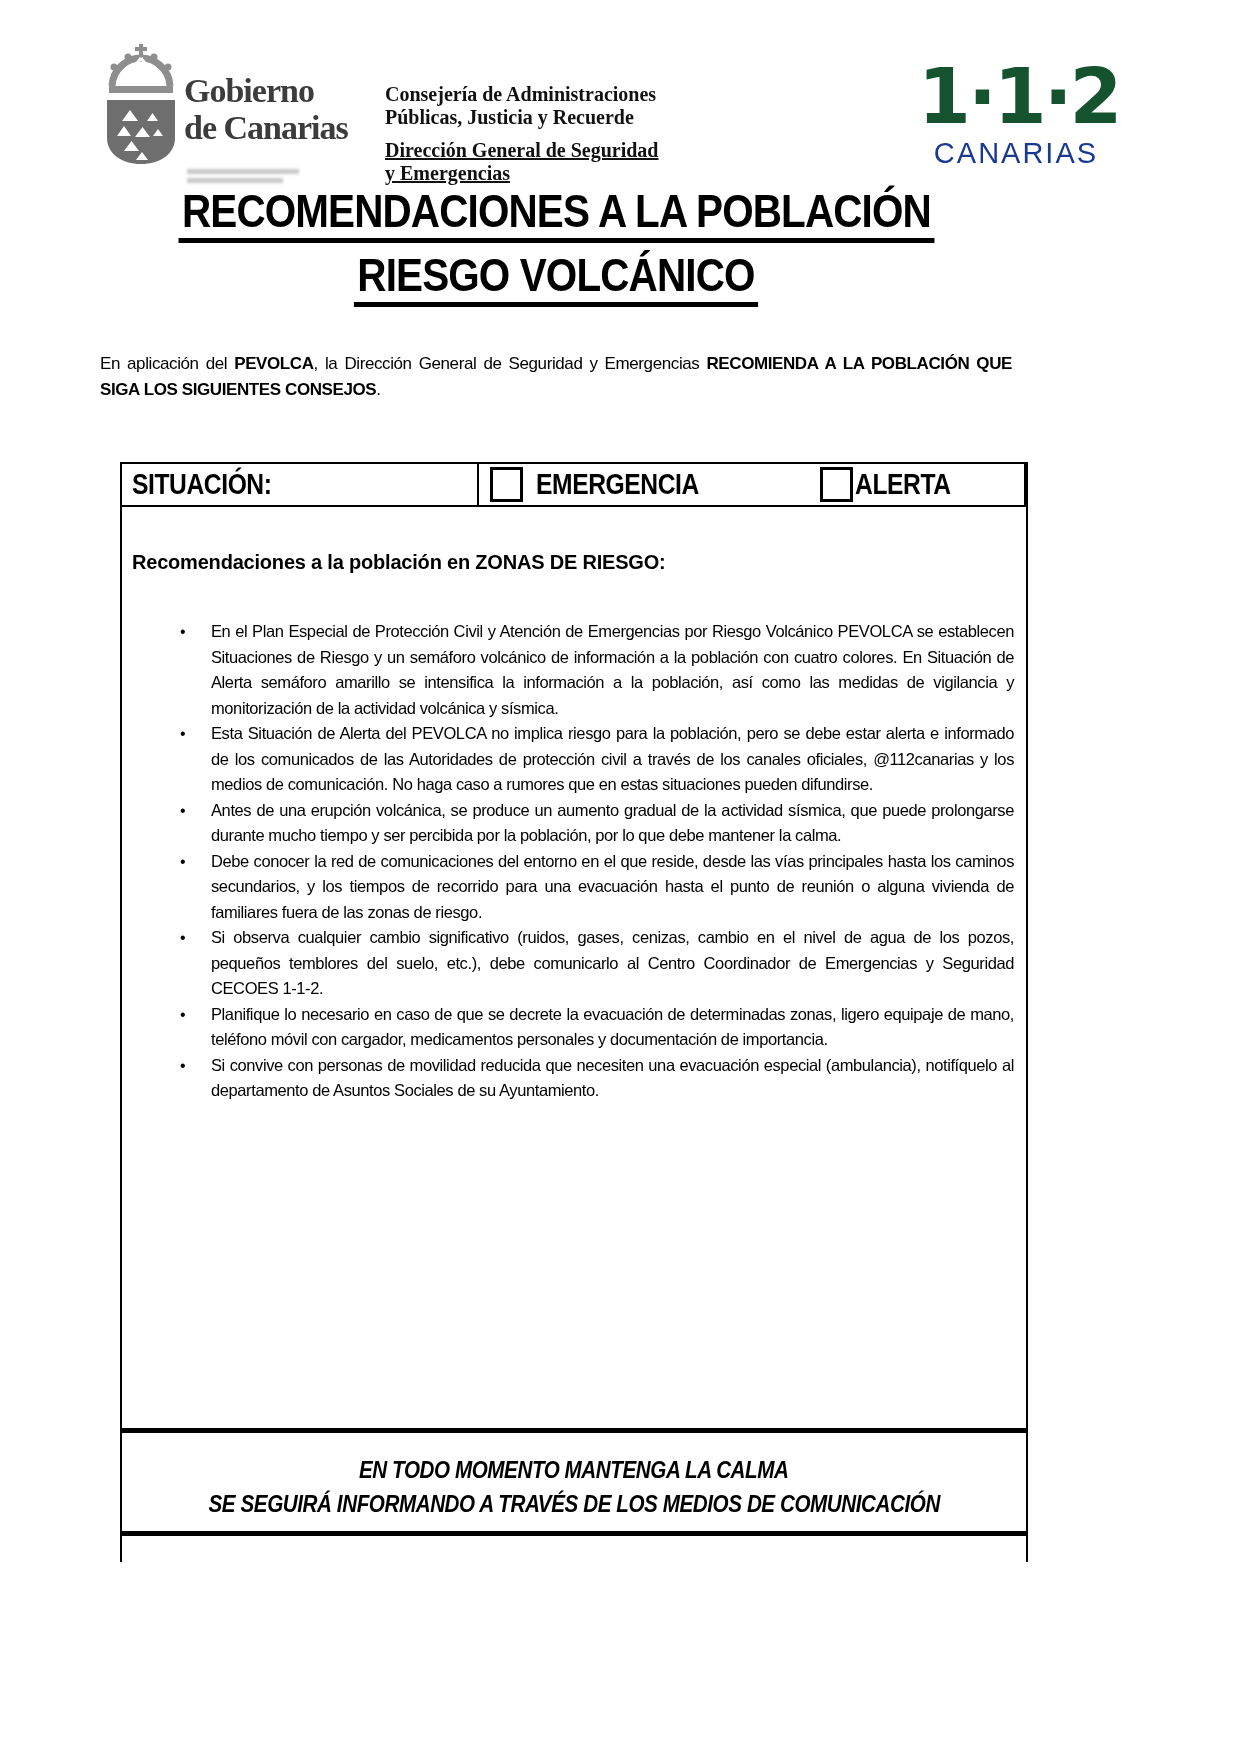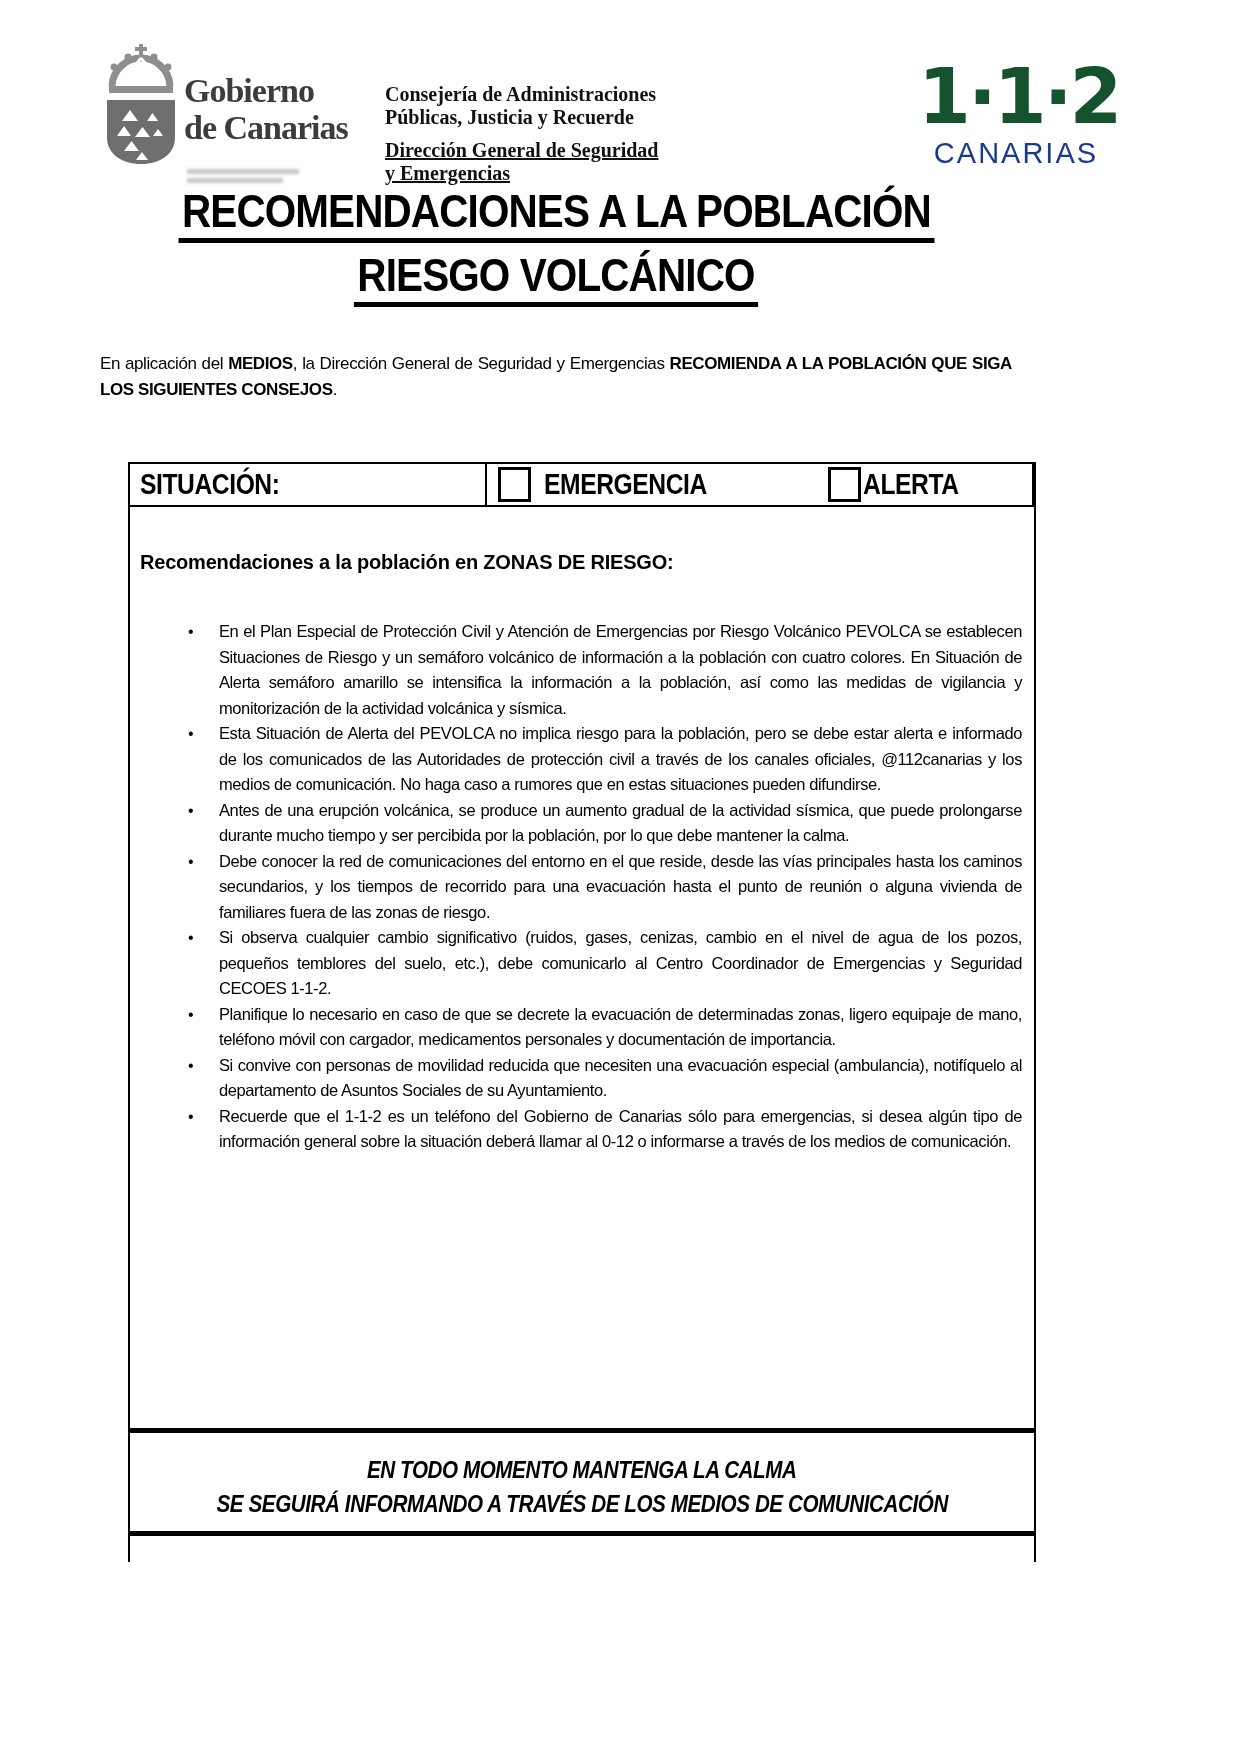--- a/index.html
+++ b/index.html
@@ -44,21 +44,21 @@
     border-bottom:5px solid #000; padding:0 4px 2px;
   }
 
   
   #intro {
     position:absolute; left:100px; top:334px; width:912px;
     font-size:17px; line-height:26px; letter-spacing:-0.4px; text-align:justify;
   }
 
   
-  #doc-table { position:absolute; left:128px; top:462px; width:908px; }
+  #doc-table { position:absolute; left:120px; top:462px; width:908px; }
   .box-main { border:2.5px solid #000; border-bottom:none; box-sizing:border-box; }
   .situation-row { display:flex; border-bottom:2.5px solid #000; height:41px; }
   .sit-cell { display:flex; align-items:center; box-sizing:border-box; height:100%; }
   .sit-c1 { width:357px; border-right:2px solid #000; padding-left:10px; }
   .sit-c2 { width:263px; border-right:2px solid #000; justify-content:center; }
   .sit-c3 { flex:1; padding-left:11px; }
   .sit-text {
     display:inline-block; transform:scaleX(0.85); transform-origin:left center;
     font-weight:bold; font-size:29px; letter-spacing:-0.5px; white-space:nowrap;
   }
@@ -142,21 +142,21 @@
   <div id="logo112">
     <div class="num" id="num112" style="color: #14532d;">1·1·2</div>
     <div class="region" id="region112" style="color: rgb(26, 58, 143);">CANARIAS</div>
   </div>
 
   <div id="title">
     <div class="tline"><span>RECOMENDACIONES A LA POBLACIÓN</span></div>
     <div class="tline"><span>RIESGO VOLCÁNICO</span></div>
   </div>
 
-  <p id="intro"><span>En aplicación del </span><span style="font-weight: bold;">MEDIOS</span><span>, la Dirección General de Seguridad y Emergencias </span><span style="font-weight: bold;">RECOMIENDA A LA POBLACIÓN QUE SIGA LOS SIGUIENTES CONSEJOS</span><span>.</span></p>
+  <p id="intro"><span>En aplicación del </span><span style="font-weight: bold;">PEVOLCA</span><span>, la Dirección General de Seguridad y Emergencias </span><span style="font-weight: bold;">RECOMIENDA A LA POBLACIÓN QUE SIGA LOS SIGUIENTES CONSEJOS</span><span>.</span></p>
 
   <div id="doc-table">
     <div class="box-main">
       <div class="situation-row">
         <div class="sit-cell sit-c1">
           <span class="sit-text">SITUACIÓN:</span>
         </div>
         <div class="sit-cell sit-c3">
           <span class="checkbox"></span>
           <span class="sit-text">EMERGENCIA</span>
@@ -169,21 +169,20 @@
       <div class="content-area">
         <div class="rec-heading">Recomendaciones a la población en ZONAS DE RIESGO:</div>
         <ul class="bullets">
             <li>En el Plan Especial de Protección Civil y Atención de Emergencias por Riesgo Volcánico PEVOLCA se establecen Situaciones de Riesgo y un semáforo volcánico de información a la población con cuatro colores. En Situación de Alerta semáforo amarillo se intensifica la información a la población, así como las medidas de vigilancia y monitorización de la actividad volcánica y sísmica.</li>
             <li>Esta Situación de Alerta del PEVOLCA no implica riesgo para la población, pero se debe estar alerta e informado de los comunicados de las Autoridades de protección civil a través de los canales oficiales, @112canarias y los medios de comunicación. No haga caso a rumores que en estas situaciones pueden difundirse.</li>
             <li>Antes de una erupción volcánica, se produce un aumento gradual de la actividad sísmica, que puede prolongarse durante mucho tiempo y ser percibida por la población, por lo que debe mantener la calma.</li>
             <li>Debe conocer la red de comunicaciones del entorno en el que reside, desde las vías principales hasta los caminos secundarios, y los tiempos de recorrido para una evacuación hasta el punto de reunión o alguna vivienda de familiares fuera de las zonas de riesgo.</li>
             <li>Si observa cualquier cambio significativo (ruidos, gases, cenizas, cambio en el nivel de agua de los pozos, pequeños temblores del suelo, etc.), debe comunicarlo al Centro Coordinador de Emergencias y Seguridad CECOES 1-1-2.</li>
             <li>Planifique lo necesario en caso de que se decrete la evacuación de determinadas zonas, ligero equipaje de mano, teléfono móvil con cargador, medicamentos personales y documentación de importancia.</li>
             <li>Si convive con personas de movilidad reducida que necesiten una evacuación especial (ambulancia), notifíquelo al departamento de Asuntos Sociales de su Ayuntamiento.</li>
-            <li>Recuerde que el 1-1-2 es un teléfono del Gobierno de Canarias sólo para emergencias, si desea algún tipo de información general sobre la situación deberá llamar al 0-12 o informarse a través de los medios de comunicación.</li>
           </ul>
       </div>
     </div>
     <div class="banner">
       <div class="banner-line"><span>EN TODO MOMENTO MANTENGA LA CALMA</span></div>
       <div class="banner-line"><span>SE SEGUIRÁ INFORMANDO A TRAVÉS DE LOS MEDIOS DE COMUNICACIÓN</span></div>
     </div>
     <div class="stub"></div>
   </div>
 

